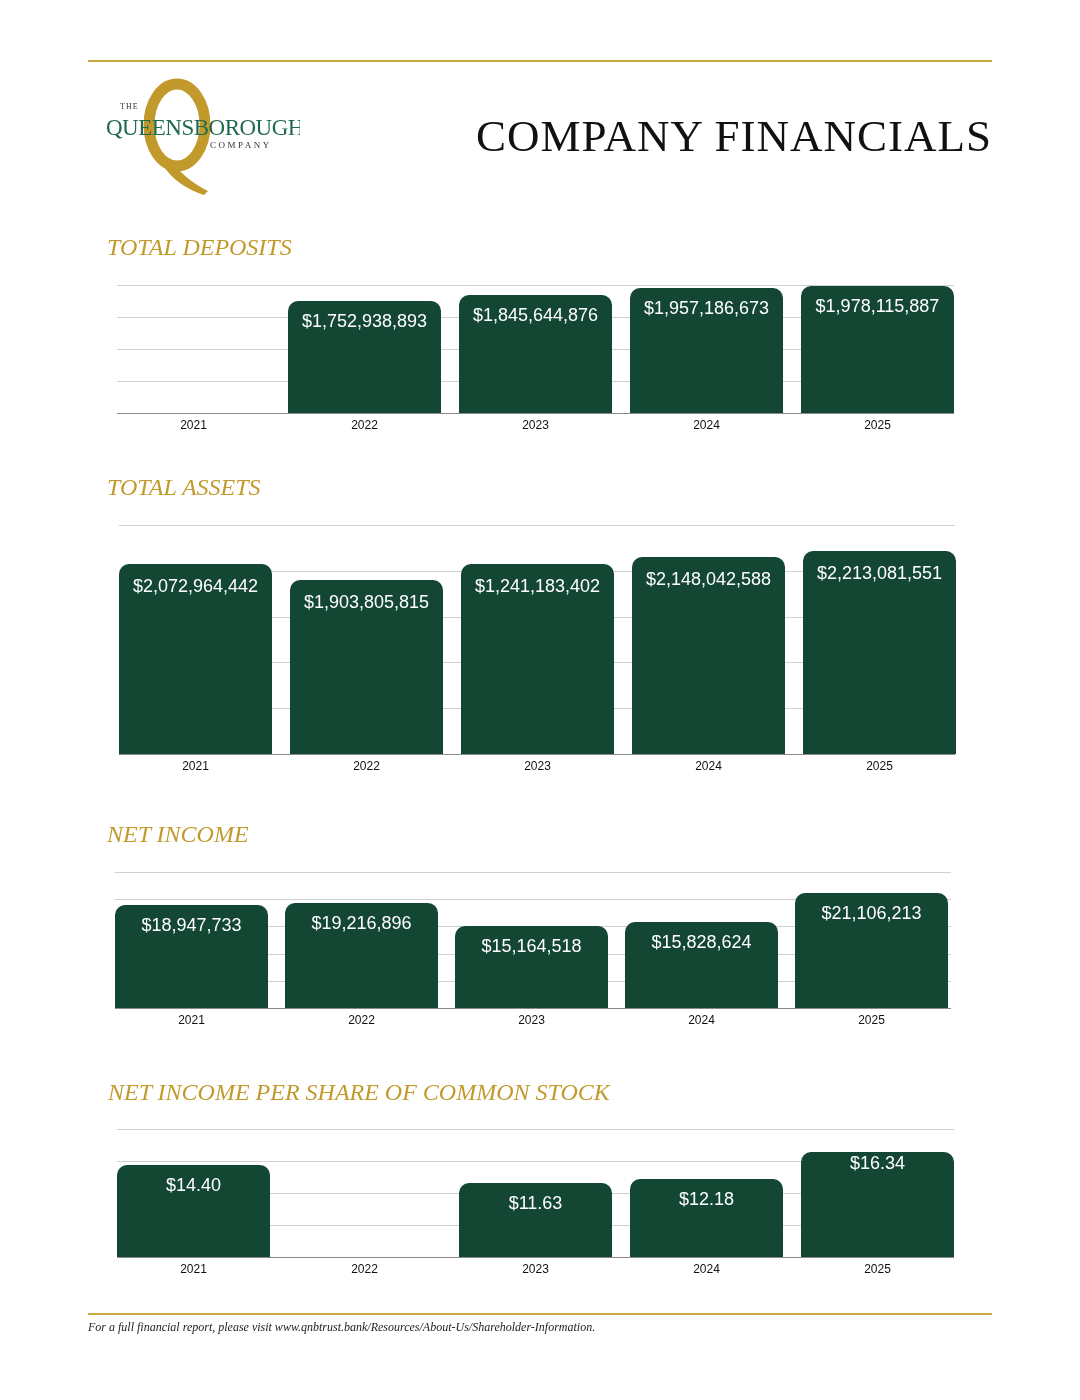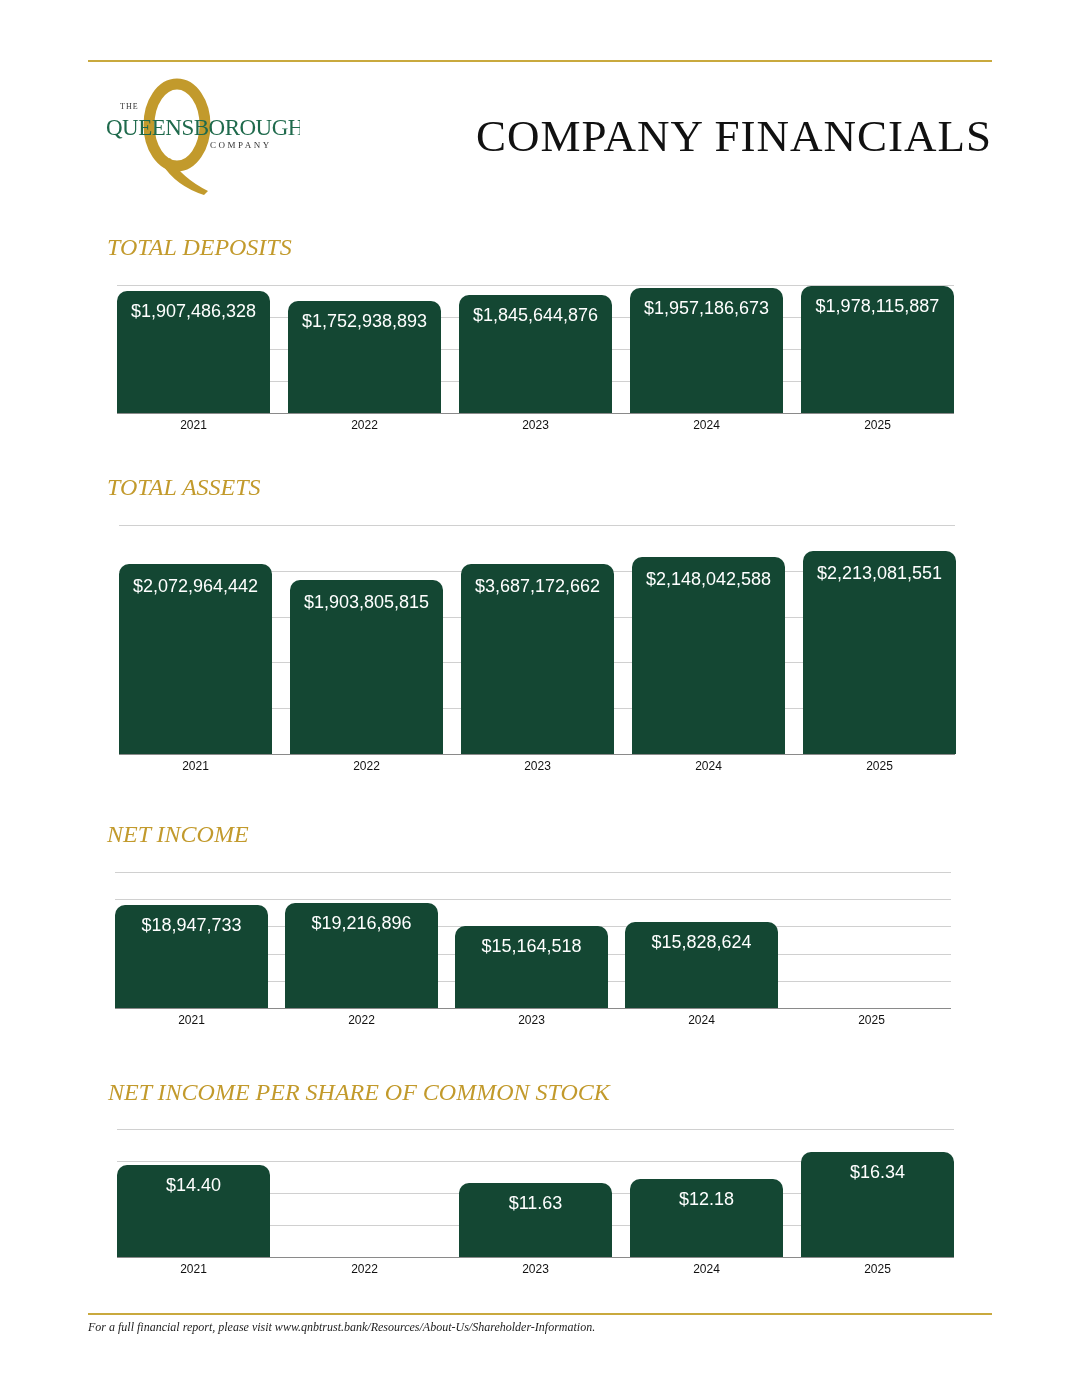--- a/index.html
+++ b/index.html
@@ -63,23 +63,20 @@
 
 <h1 class="page-title">COMPANY FINANCIALS</h1>
 
 <div class="section-title" style="left:107px; top:234px;">TOTAL DEPOSITS</div>
 <div class="chart" id="chart-0" style="left:117px; top:285px; width:837px; height:128px;">
     <div class="grid" style="top: 0px;"></div>
     <div class="grid" style="top: 32px;"></div>
     <div class="grid" style="top: 64px;"></div>
     <div class="grid" style="top: 96px;"></div>
     <div class="baseline" style="top: 128px;"></div>
-    <div class="bar" style="left: 0px; width: 153px; height: 122px; background: rgb(20, 71, 51);">
-      <div class="bar-label" style="top: 10px;">$1,907,486,328</div>
-    </div>
     <div class="xlabel" style="left: 0px; width: 153px; top: 133px;">2021</div>
     <div class="bar" style="left: 171px; width: 153px; height: 112px; background: rgb(20, 71, 51);">
       <div class="bar-label" style="top: 10px;">$1,752,938,893</div>
     </div>
     <div class="xlabel" style="left: 171px; width: 153px; top: 133px;">2022</div>
     <div class="bar" style="left: 342px; width: 153px; height: 118px; background: rgb(20, 71, 51);">
       <div class="bar-label" style="top: 10px;">$1,845,644,876</div>
     </div>
     <div class="xlabel" style="left: 342px; width: 153px; top: 133px;">2023</div>
     <div class="bar" style="left: 513px; width: 153px; height: 125px; background: rgb(20, 71, 51);">
@@ -102,21 +99,21 @@
     <div class="baseline" style="top: 229px;"></div>
     <div class="bar" style="left: 0px; width: 153px; height: 190px; background: rgb(20, 71, 51);">
       <div class="bar-label" style="top: 12px;">$2,072,964,442</div>
     </div>
     <div class="xlabel" style="left: 0px; width: 153px; top: 234px;">2021</div>
     <div class="bar" style="left: 171px; width: 153px; height: 174px; background: rgb(20, 71, 51);">
       <div class="bar-label" style="top: 12px;">$1,903,805,815</div>
     </div>
     <div class="xlabel" style="left: 171px; width: 153px; top: 234px;">2022</div>
     <div class="bar" style="left: 342px; width: 153px; height: 190px; background: rgb(20, 71, 51);">
-      <div class="bar-label" style="top: 12px;">$3,687,172,662</div>
+      <div class="bar-label" style="top: 12px;">$1,241,183,402</div>
     </div>
     <div class="xlabel" style="left: 342px; width: 153px; top: 234px;">2023</div>
     <div class="bar" style="left: 513px; width: 153px; height: 197px; background: rgb(20, 71, 51);">
       <div class="bar-label" style="top: 12px;">$2,148,042,588</div>
     </div>
     <div class="xlabel" style="left: 513px; width: 153px; top: 234px;">2024</div>
     <div class="bar" style="left: 684px; width: 153px; height: 203px; background: rgb(20, 71, 51);">
       <div class="bar-label" style="top: 12px;">$2,213,081,551</div>
     </div>
     <div class="xlabel" style="left: 684px; width: 153px; top: 234px;">2025</div>
@@ -139,20 +136,23 @@
     </div>
     <div class="xlabel" style="left: 170px; width: 153px; top: 141px;">2022</div>
     <div class="bar" style="left: 340px; width: 153px; height: 82px; background: rgb(20, 71, 51);">
       <div class="bar-label" style="top: 10px;">$15,164,518</div>
     </div>
     <div class="xlabel" style="left: 340px; width: 153px; top: 141px;">2023</div>
     <div class="bar" style="left: 510px; width: 153px; height: 86px; background: rgb(20, 71, 51);">
       <div class="bar-label" style="top: 10px;">$15,828,624</div>
     </div>
     <div class="xlabel" style="left: 510px; width: 153px; top: 141px;">2024</div>
+    <div class="bar" style="left: 680px; width: 153px; height: 115px; background: rgb(20, 71, 51);">
+      <div class="bar-label" style="top: 10px;">$21,106,213</div>
+    </div>
     <div class="xlabel" style="left: 680px; width: 153px; top: 141px;">2025</div>
   </div>
 
 <div class="section-title" style="left:108px; top:1079px;">NET INCOME PER SHARE OF COMMON STOCK</div>
 <div class="chart" id="chart-3" style="left:117px; top:1129px; width:837px; height:128px;">
     <div class="grid" style="top: 0px;"></div>
     <div class="grid" style="top: 32px;"></div>
     <div class="grid" style="top: 64px;"></div>
     <div class="grid" style="top: 96px;"></div>
     <div class="baseline" style="top: 128px;"></div>
@@ -163,19 +163,19 @@
     <div class="xlabel" style="left: 171px; width: 153px; top: 133px;">2022</div>
     <div class="bar" style="left: 342px; width: 153px; height: 74px; background: rgb(20, 71, 51);">
       <div class="bar-label" style="top: 10px;">$11.63</div>
     </div>
     <div class="xlabel" style="left: 342px; width: 153px; top: 133px;">2023</div>
     <div class="bar" style="left: 513px; width: 153px; height: 78px; background: rgb(20, 71, 51);">
       <div class="bar-label" style="top: 10px;">$12.18</div>
     </div>
     <div class="xlabel" style="left: 513px; width: 153px; top: 133px;">2024</div>
     <div class="bar" style="left: 684px; width: 153px; height: 105px; background: rgb(20, 71, 51);">
-      <div class="bar-label" style="top: 10px;">$16.34</div>
+      <div class="bar-label" style="top: 1px;">$16.34</div>
     </div>
     <div class="xlabel" style="left: 684px; width: 153px; top: 133px;">2025</div>
   </div>
 
 <div class="rule bottom"></div>
 <div class="footer-note">For a full financial report, please visit www.qnbtrust.bank/Resources/About-Us/Shareholder-Information.</div>
 
 </body></html>

